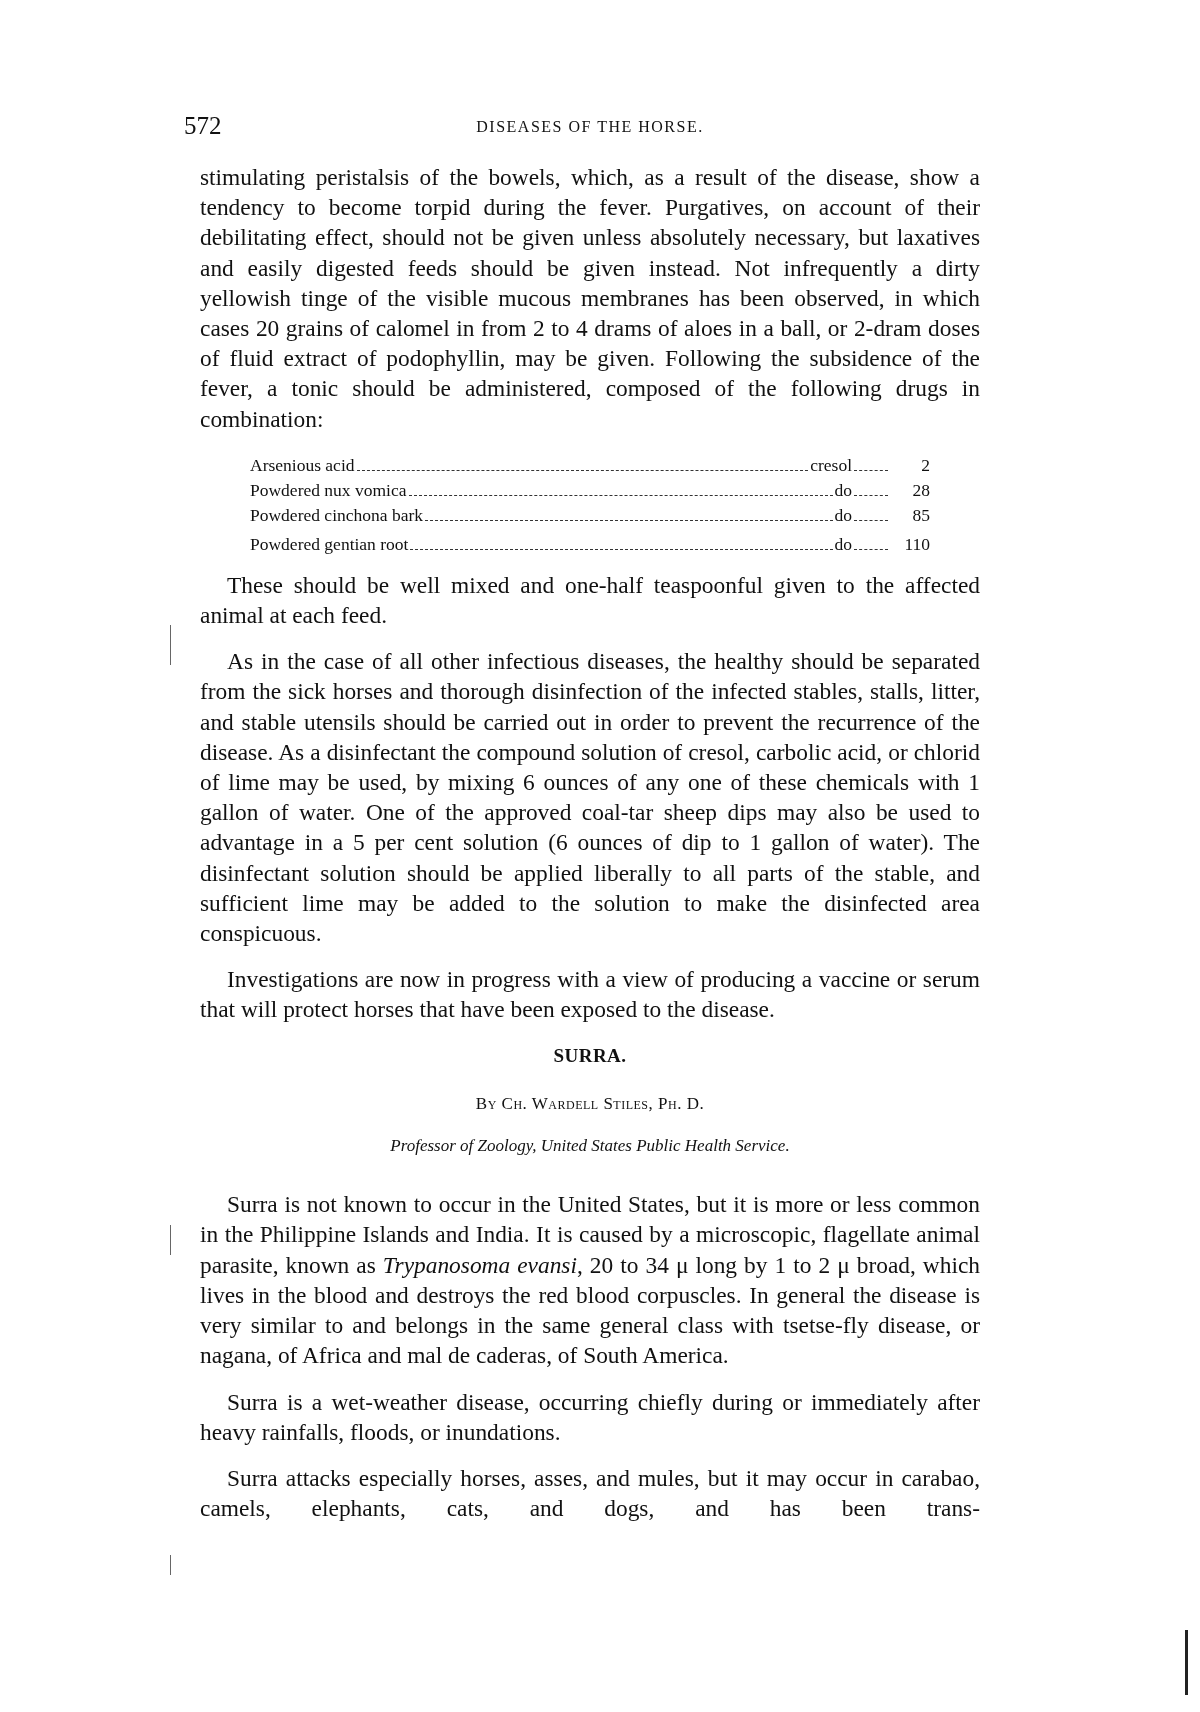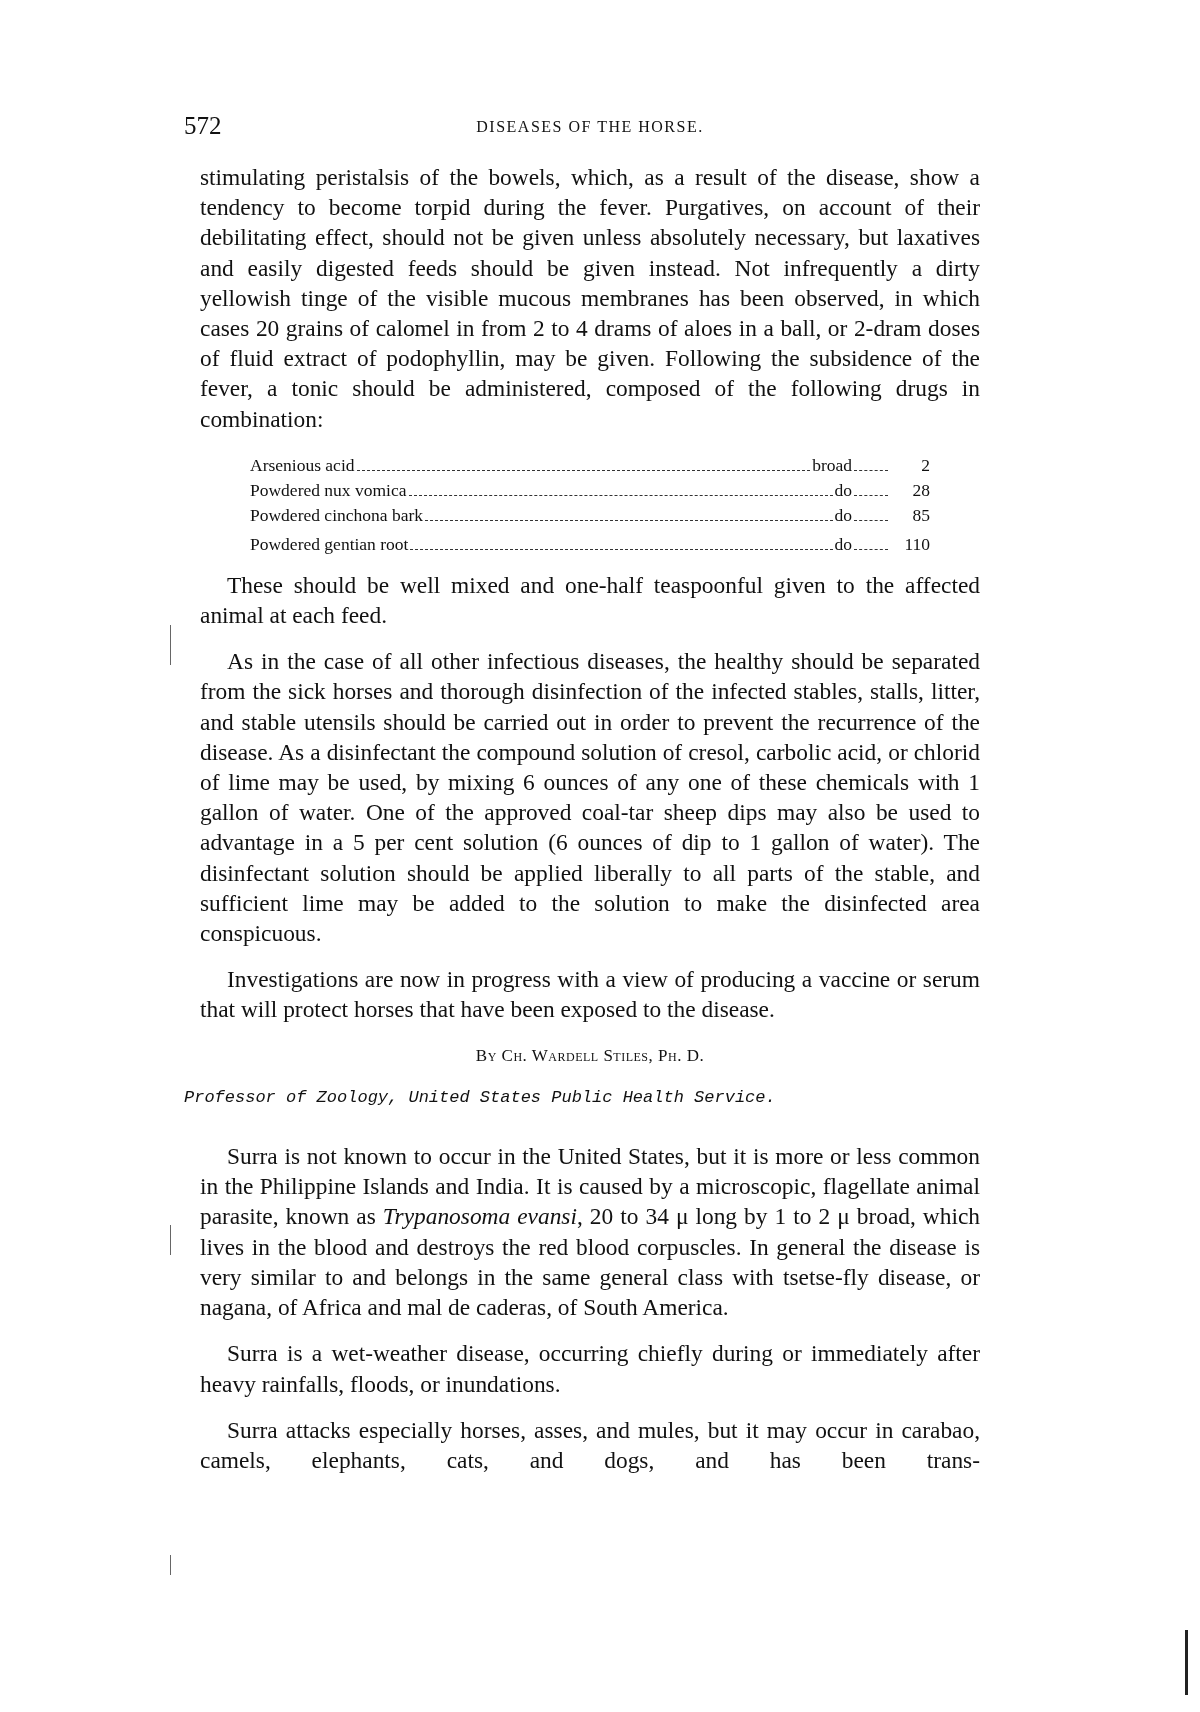--- a/index.html
+++ b/index.html
@@ -15,41 +15,41 @@
   .indent { text-indent: 27px; }
   .recipe { margin: 14px 0 4px 66px; width: 680px; font-size: 17.5px; }
   .recipe-row { display: flex; align-items: baseline; height: 25px; }
   .recipe-row .name { white-space: nowrap; }
   .recipe-row .dots { flex: 1; border-bottom: 1.5px dashed #333; margin: 0 2px 5px 2px; }
   .recipe-row .unit { white-space: nowrap; }
   .recipe-row .dash2 { width: 34px; border-bottom: 1.5px dashed #333; margin: 0 4px 5px 2px; }
   .recipe-row .qty { width: 38px; text-align: right; }
   .section-title { text-align: center; font-weight: bold; font-size: 19px; margin: 8px 0 18px 0; letter-spacing: 0.5px; }
   .byline { text-align: center; font-size: 17px; margin: 0 0 12px 0; font-variant: small-caps; letter-spacing: 0.5px; }
-  .affiliation { text-align: left; font-size: 17px; font-style: italic; margin: 0 0 28px 0; font-family: Liberation Mono, monospace; }
+  .affiliation { text-align: center; font-size: 17px; font-style: italic; margin: 0 0 28px 0; }
   em { font-style: italic; }
   .margin-mark { position: absolute; left: 170px; width: 1px; background: #666; }
 </style>
 </head>
 <body>
 
 <div class="page">
   <div class="header">
     <span class="page-number">572</span>
     <span class="running-head">DISEASES OF THE HORSE.</span>
   </div>
 
   <div class="body-text">
     <p class="para">stimulating peristalsis of the bowels, which, as a result of the disease, show a tendency to become torpid during the fever. Purgatives, on account of their debilitating effect, should not be given unless absolutely necessary, but laxatives and easily digested feeds should be given instead. Not infrequently a dirty yellowish tinge of the visible mucous membranes has been observed, in which cases 20 grains of calomel in from 2 to 4 drams of aloes in a ball, or 2-dram doses of fluid extract of podophyllin, may be given. Following the subsidence of the fever, a tonic should be administered, composed of the following drugs in combination:</p>
 
     <div class="recipe">
       <div class="recipe-row">
         <span class="name">Arsenious acid</span>
         <span class="dots"></span>
-        <span class="unit">broad</span>
+        <span class="unit">cresol</span>
         <span class="dash2"></span>
         <span class="qty">2</span>
       </div>
       <div class="recipe-row">
         <span class="name">Powdered nux vomica</span>
         <span class="dots"></span>
         <span class="unit">do</span>
         <span class="dash2"></span>
         <span class="qty">28</span>
       </div>
@@ -66,20 +66,21 @@
         <span class="unit">do</span>
         <span class="dash2"></span>
         <span class="qty">110</span>
       </div>
     </div>
 
     <p class="para indent">These should be well mixed and one-half teaspoonful given to the affected animal at each feed.</p>
     <p class="para indent">As in the case of all other infectious diseases, the healthy should be separated from the sick horses and thorough disinfection of the infected stables, stalls, litter, and stable utensils should be carried out in order to prevent the recurrence of the disease. As a disinfectant the compound solution of cresol, carbolic acid, or chlorid of lime may be used, by mixing 6 ounces of any one of these chemicals with 1 gallon of water. One of the approved coal-tar sheep dips may also be used to advantage in a 5 per cent solution (6 ounces of dip to 1 gallon of water). The disinfectant solution should be applied liberally to all parts of the stable, and sufficient lime may be added to the solution to make the disinfected area conspicuous.</p>
     <p class="para indent">Investigations are now in progress with a view of producing a vaccine or serum that will protect horses that have been exposed to the disease.</p>
 
+    <div class="section-title">SURRA.</div>
     <div class="byline">By Ch. Wardell Stiles, Ph. D.</div>
     <div class="affiliation">Professor of Zoology, United States Public Health Service.</div>
 
     <p class="para indent"><span>Surra is not known to occur in the United States, but it is more or less common in the Philippine Islands and India. It is caused by a microscopic, flagellate animal parasite, known as </span><em>Trypanosoma evansi</em><span>, 20 to 34 μ long by 1 to 2 μ broad, which lives in the blood and destroys the red blood corpuscles. In general the disease is very similar to and belongs in the same general class with tsetse-fly disease, or nagana, of Africa and mal de caderas, of South America.</span></p>
     <p class="para indent">Surra is a wet-weather disease, occurring chiefly during or immediately after heavy rainfalls, floods, or inundations.</p>
     <p class="para indent" style="text-align-last: justify;">Surra attacks especially horses, asses, and mules, but it may occur in carabao, camels, elephants, cats, and dogs, and has been trans-</p>
   </div>
 </div>
 
 <div class="margin-mark" style="top:625px;height:40px;"></div>

